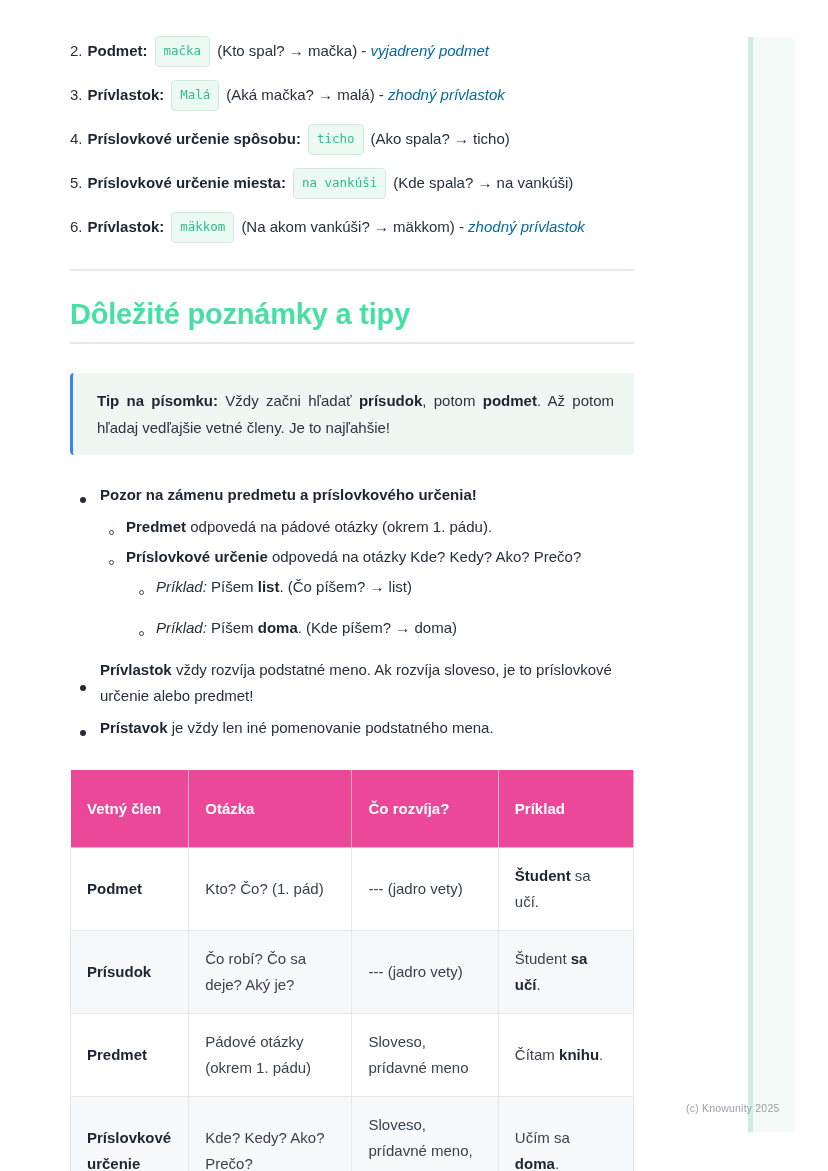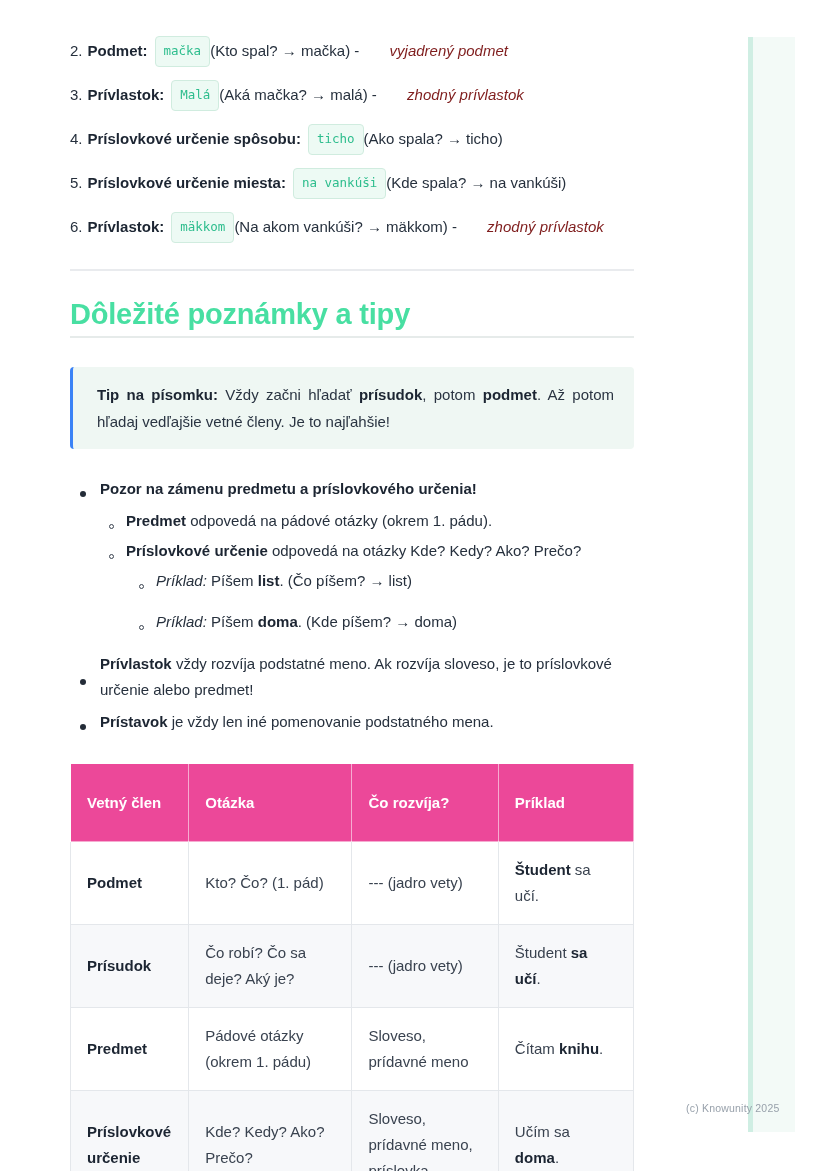--- a/index.html
+++ b/index.html
@@ -21,34 +21,35 @@
   .num-item .label { font-weight: 700; color: #1c2532; margin-right: 7px; }
   .chip {
     display: inline-block;
     font-family: "DejaVu Sans Mono", monospace;
     font-size: 12.5px;
     color: #2dbd8d;
     background: #edfaf4;
     border: 1px solid #d0ecdf;
     border-radius: 4px;
     padding: 2px 8px 3px 8px;
+    margin-right: 7px;
     vertical-align: 1px;
   }
   .num-item .tail { color: #26303d; }
-  .num-item .it { font-style: italic; color: #7f1d1d; margin-left: 26px; }
+  .num-item .it { font-style: italic; color: #0369a1; }
 
   
   .divider { border: none; border-top: 2px solid #e9ebee; margin: 0; }
   .divider.top { margin-top: 26px; }
   .divider.under-heading { border-top-width: 2px; border-top-color: #e6ebea; }
 
   
   .section-heading {
     margin-top: 27px;
-    margin-bottom: 5px;
+    margin-bottom: 11px;
     font-size: 29px;
     font-weight: 700;
     letter-spacing: -0.2px;
     color: #48dfa2;
   }
 
   
   .tip-box {
     margin-top: 29px;
     background: #eff7f3;

